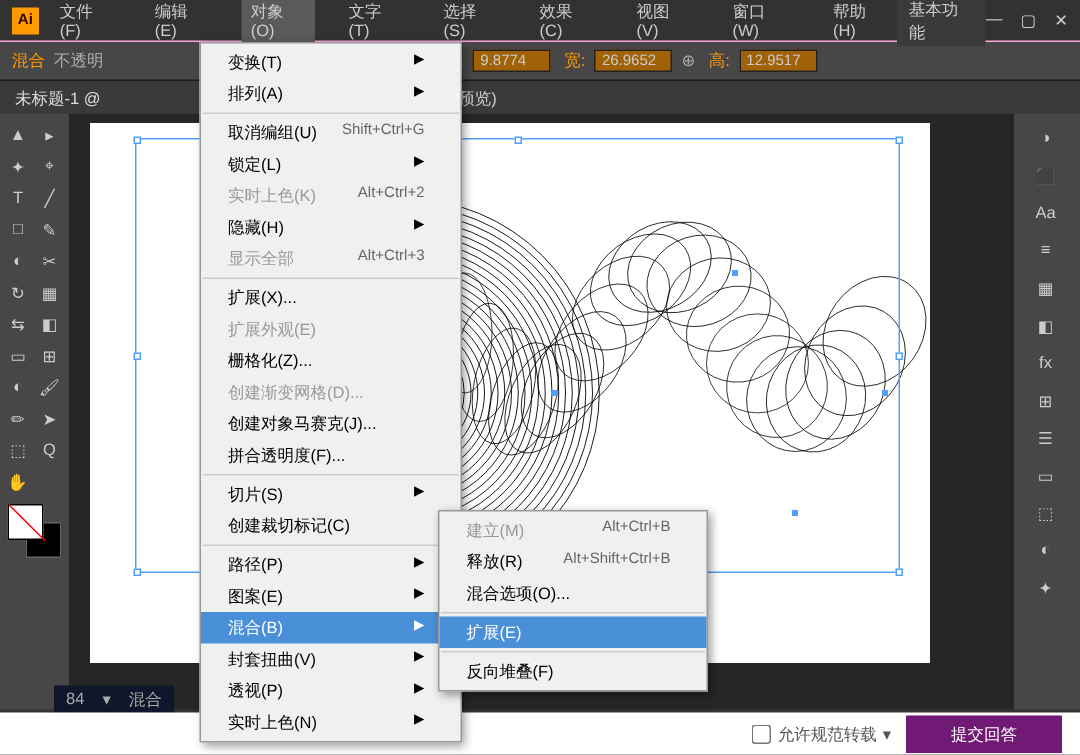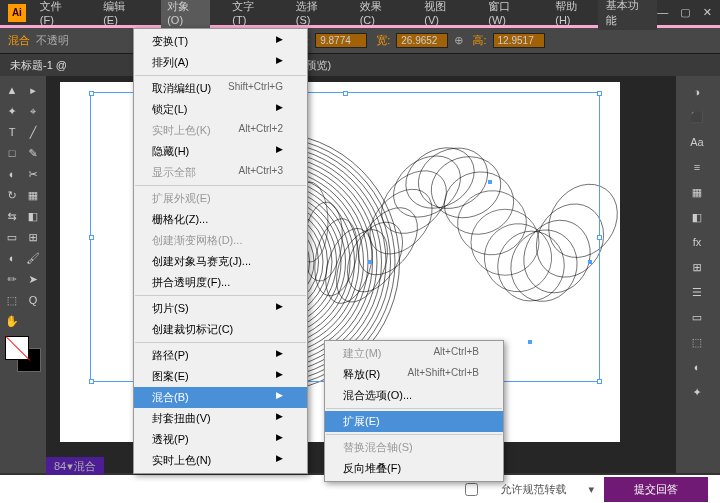--- a/index.html
+++ b/index.html
@@ -1,17 +1,17 @@
 <!DOCTYPE html>
 <html><head>
 <meta charset="utf-8">
 <style>
 *{margin:0;padding:0;box-sizing:border-box;font-family:"Microsoft YaHei",Arial,sans-serif;font-size:11px;user-select:none}
 body{background:#333;width:720px;height:503px;overflow:hidden;position:relative}
-.topbar{height:28px;background:#323232;display:flex;align-items:center;padding:0 8px;color:#ccc;border-bottom:3px solid #f9a8d4}
+.topbar{height:28px;background:#323232;display:flex;align-items:center;padding:0 8px;color:#ccc;border-bottom:1px solid #f9a8d4}
 .ai-logo{width:18px;height:18px;background:#ff9a00;color:#330000;display:flex;align-items:center;justify-content:center;font-weight:bold;margin-right:8px;font-size:10px}
 .menu-main{display:flex;gap:16px}
 .menu-main span{padding:4px 6px;cursor:pointer}
 .menu-main span.active{background:#5a5a5a}
 .winctl{margin-left:auto;display:flex;gap:12px;color:#ccc}
 .toolbar2{height:26px;background:#474747;display:flex;align-items:center;padding:0 8px;gap:6px;color:#aaa;border-bottom:1px solid #1a1a1a}
 .opt-label{color:#ff9a00}
 .num-field{background:#a16207;border:1px solid #222;padding:1px 4px;width:52px;color:#ccc;font-size:10px}
 .dim{color:#ff9a00;margin-left:3px}
 .basic{margin-left:auto;color:#ccc;padding:2px 8px;background:#3a3a3a}
@@ -26,31 +26,31 @@
 .sw-b{position:absolute;width:24px;height:24px;background:#000;border:1px solid #666;bottom:0;right:0}
 .canvas{flex:1;background:#262626;position:relative;overflow:hidden}
 .artboard{position:absolute;top:6px;left:14px;width:560px;height:360px;background:#fff}
 .sel-box{position:absolute;border:1px solid #4f9fff;top:10px;left:30px;width:510px;height:290px}
 .sel-box .h{position:absolute;width:5px;height:5px;background:#fff;border:1px solid #4f9fff}
 .rings{position:absolute;top:20px;left:50px}
 .right-panels{width:44px;background:#474747;display:flex;flex-direction:column;gap:1px;padding:4px 2px}
 .panel-ico{width:38px;height:24px;background:#474747;display:flex;align-items:center;justify-content:center;color:#ccc}
 .dropdown{position:absolute;background:#f0f0f0;border:1px solid #999;box-shadow:2px 2px 6px rgba(0,0,0,0.4);z-index:100;color:#000;padding:2px 0}
 .dropdown.main{top:28px;left:133px;width:175px}
-.dropdown.sub{top:340px;left:324px;width:180px}
+.dropdown.sub{top:340px;left:292px;width:180px}
 .dd-item{padding:3px 24px 3px 18px;display:flex;justify-content:space-between;cursor:pointer;white-space:nowrap}
 .dd-item.highlighted{background:#4a90d9;color:#fff}
 .dd-item.disabled{color:#999}
 .dd-item .arrow{font-size:9px}
 .dd-sep{height:1px;background:#ccc;margin:2px 1px}
 .shortcut{color:#666;font-size:10px}
 .bottom-bar{position:absolute;bottom:0;left:0;right:0;height:28px;background:#fff;display:flex;align-items:center;justify-content:flex-end;gap:10px;padding:0 12px}
 .btn-blue{background:#701a75;color:#fff;padding:5px 30px;border:none;cursor:pointer}
-.allow{color:#555;display:flex;align-items:center;gap:22px}
-.status{position:absolute;bottom:28px;left:46px;height:18px;background:#4c1d95;color:#aaa;font-size:10px;display:flex;align-items:center;padding:0 8px;gap:1px}
+.allow{color:#555;display:flex;align-items:center;gap:4px}
+.status{position:absolute;bottom:28px;left:36px;height:18px;background:#0f172a;color:#aaa;font-size:10px;display:flex;align-items:center;padding:0 8px;gap:12px}
 </style>
 </head>
 <body>
 
 <div class="topbar">
   <div class="ai-logo">Ai</div>
   <div class="menu-main" id="main-menu">
       <span>文件(F)</span>
       <span>编辑(E)</span>
       <span class="active">对象(O)</span>
@@ -244,20 +244,23 @@
     </div>
     <div class="dd-item">
       <span>隐藏(H)</span>
       <span class="arrow">▶</span>
     </div>
     <div class="dd-item disabled">
       <span>显示全部</span>
       <span class="shortcut">Alt+Ctrl+3</span>
     </div>
     <div class="dd-sep"></div>
+    <div class="dd-item">
+      <span>扩展(X)...</span>
+    </div>
     <div class="dd-item disabled">
       <span>扩展外观(E)</span>
     </div>
     <div class="dd-item">
       <span>栅格化(Z)...</span>
     </div>
     <div class="dd-item disabled">
       <span>创建渐变网格(D)...</span>
     </div>
     <div class="dd-item">
@@ -310,19 +313,16 @@
       <span class="shortcut">Alt+Shift+Ctrl+B</span>
     </div>
     <div class="dd-item">
       <span>混合选项(O)...</span>
     </div>
     <div class="dd-sep"></div>
     <div class="dd-item highlighted">
       <span>扩展(E)</span>
     </div>
     <div class="dd-sep"></div>
-    <div class="dd-item disabled">
-      <span>替换混合轴(S)</span>
-    </div>
     <div class="dd-item">
       <span>反向堆叠(F)</span>
     </div>
   </div>
 
 </body></html>

